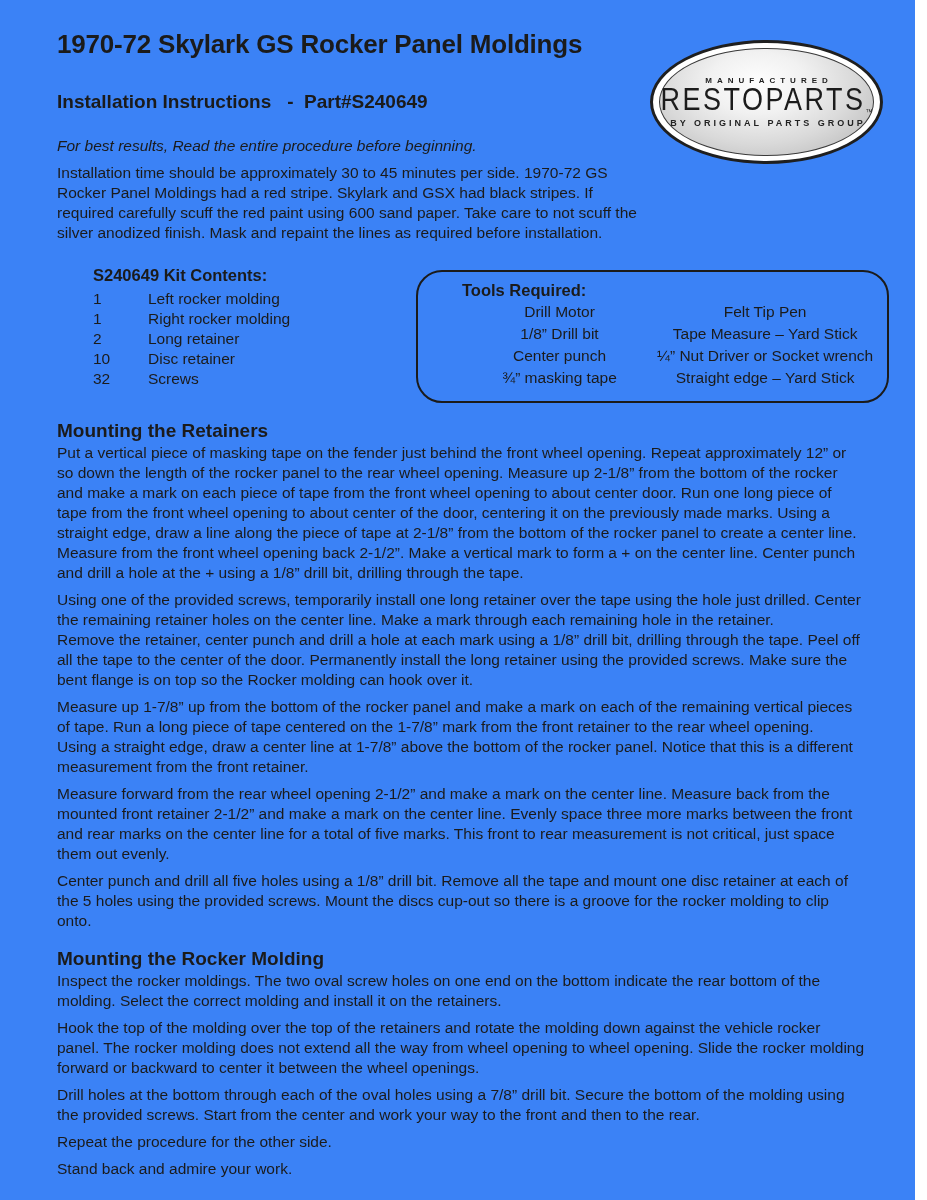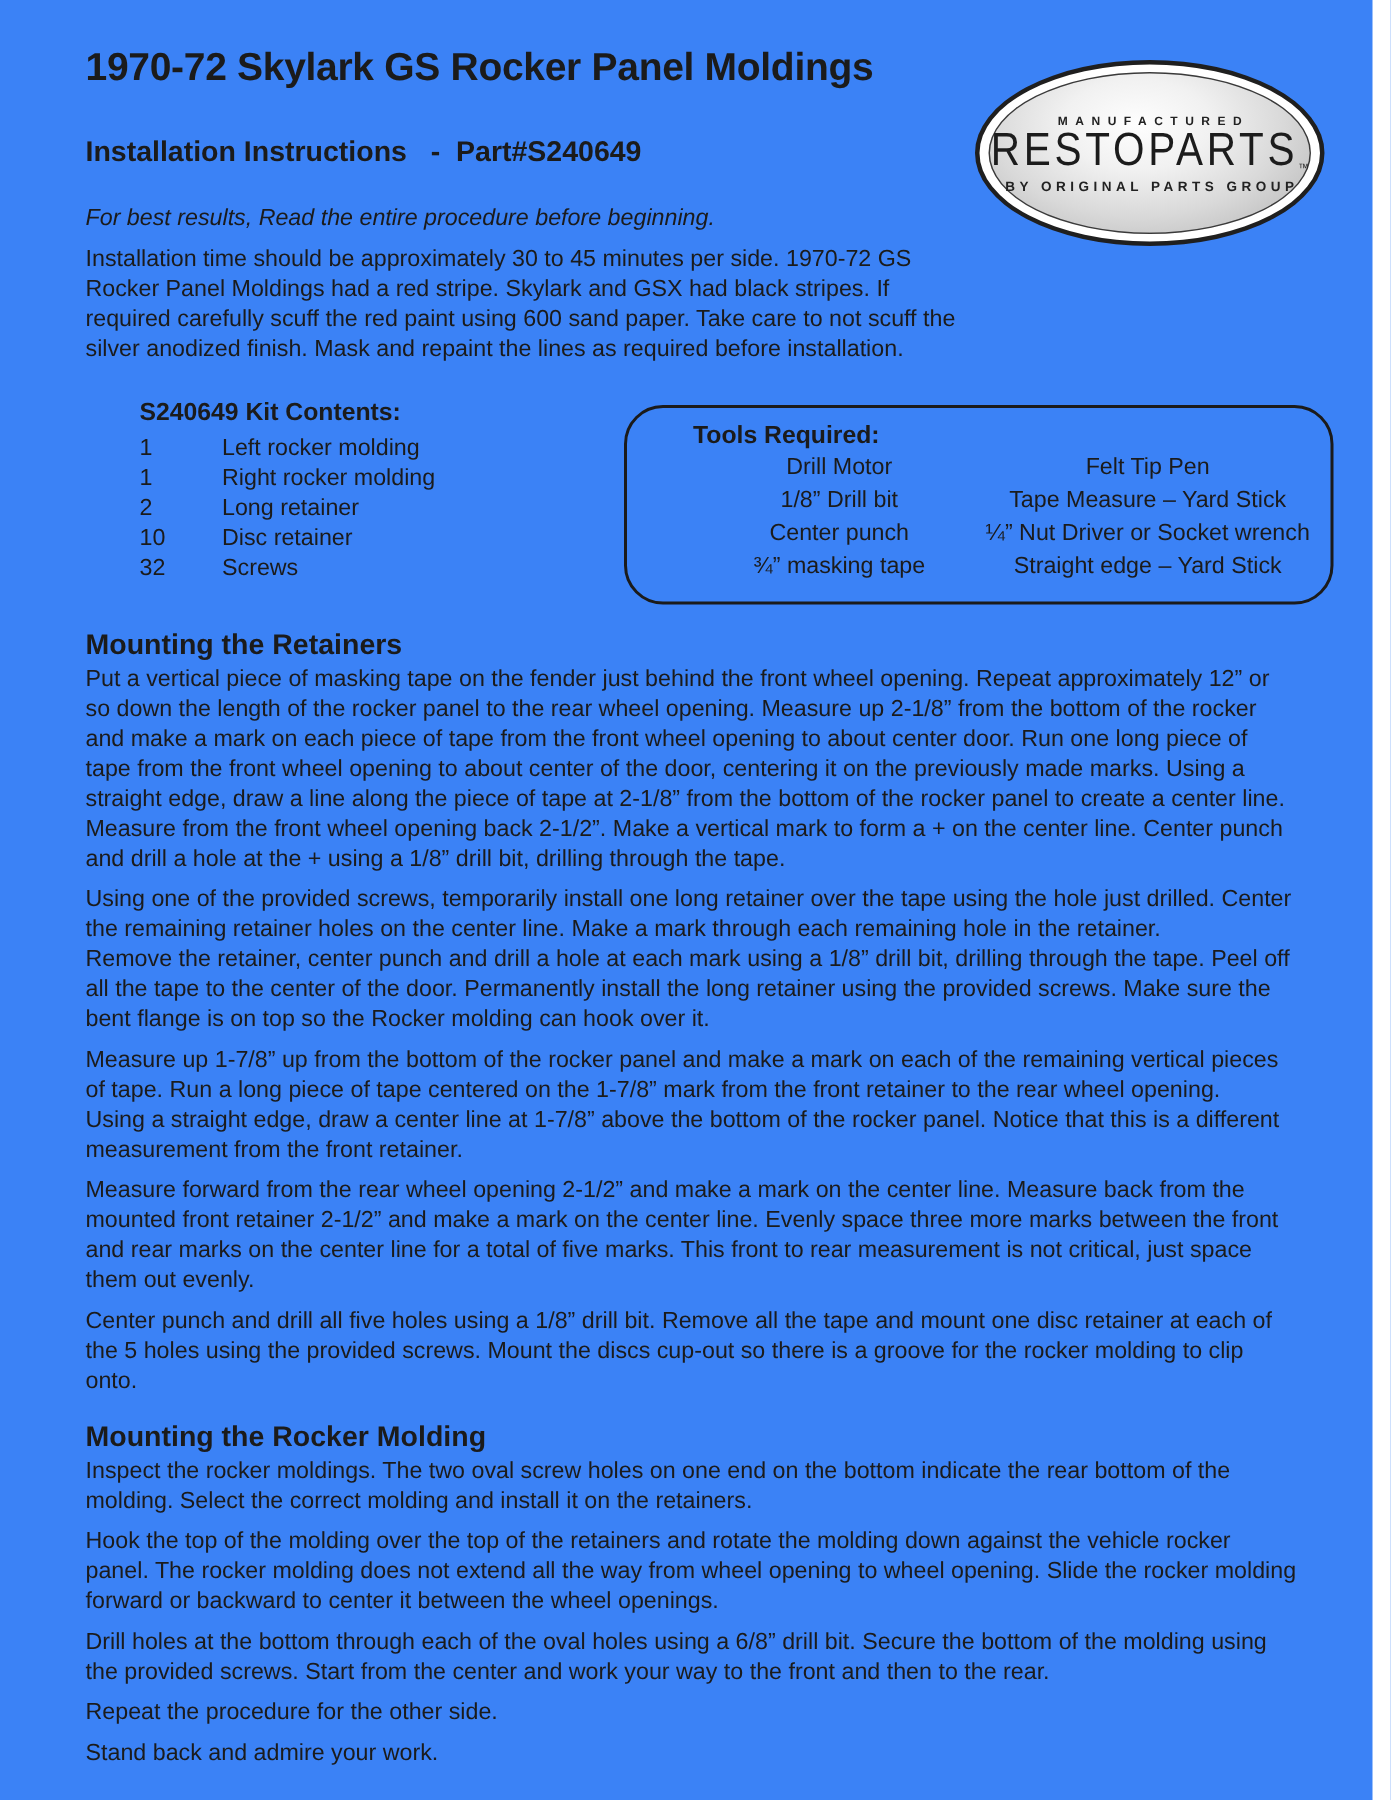--- a/index.html
+++ b/index.html
@@ -221,18 +221,18 @@
     <p class="para">Measure up 1-7/8” up from the bottom of the rocker panel and make a mark on each of the remaining vertical pieces of tape. Run a long piece of tape centered on the 1-7/8” mark from the front retainer to the rear wheel opening.
 Using a straight edge, draw a center line at 1-7/8” above the bottom of the rocker panel. Notice that this is a different measurement from the front retainer.</p>
     <p class="para">Measure forward from the rear wheel opening 2-1/2” and make a mark on the center line. Measure back from the mounted front retainer 2-1/2” and make a mark on the center line. Evenly space three more marks between the front and rear marks on the center line for a total of five marks. This front to rear measurement is not critical, just space them out evenly.</p>
     <p class="para">Center punch and drill all five holes using a 1/8” drill bit. Remove all the tape and mount one disc retainer at each of the 5 holes using the provided screws. Mount the discs cup-out so there is a groove for the rocker molding to clip onto.</p>
   </div>
 
   <div class="section">
     <h3 class="section-heading">Mounting the Rocker Molding</h3>
     <p class="para first">Inspect the rocker moldings. The two oval screw holes on one end on the bottom indicate the rear bottom of the molding. Select the correct molding and install it on the retainers.</p>
     <p class="para">Hook the top of the molding over the top of the retainers and rotate the molding down against the vehicle rocker panel. The rocker molding does not extend all the way from wheel opening to wheel opening. Slide the rocker molding forward or backward to center it between the wheel openings.</p>
-    <p class="para">Drill holes at the bottom through each of the oval holes using a 6/8” drill bit. Secure the bottom of the molding using the provided screws. Start from the center and work your way to the front and then to the rear.</p>
+    <p class="para">Drill holes at the bottom through each of the oval holes using a 7/8” drill bit. Secure the bottom of the molding using the provided screws. Start from the center and work your way to the front and then to the rear.</p>
     <p class="para">Repeat the procedure for the other side.</p>
     <p class="para">Stand back and admire your work.</p>
   </div>
 
 </div>
 
 </body></html>

